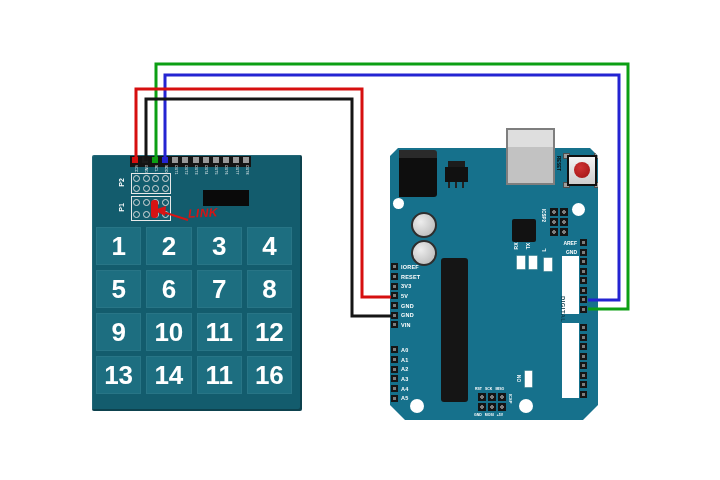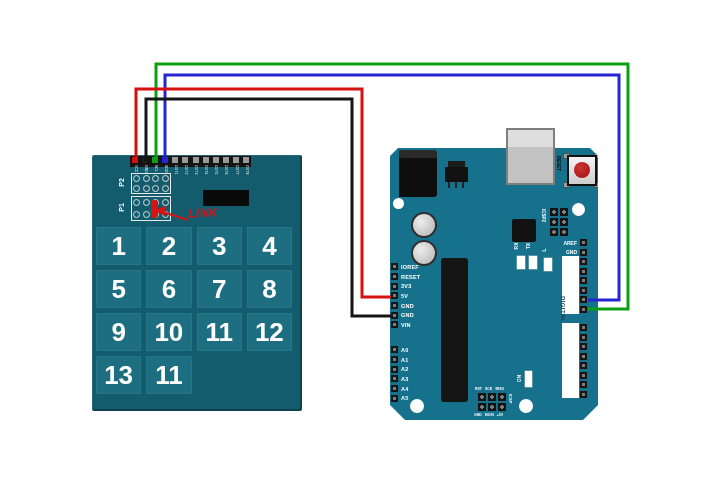--- a/index.html
+++ b/index.html
@@ -189,23 +189,25 @@
         <div class="kp-key">9</div>
 
         <div class="kp-key">10</div>
 
         <div class="kp-key">11</div>
 
         <div class="kp-key">12</div>
 
         <div class="kp-key">13</div>
 
+        <div class="kp-key">14</div>
 
         <div class="kp-key">11</div>
 
+        <div class="kp-key">16</div>
       </div>
   </div>
 
   <div class="link-text">LINK</div>
 
   <div id="arduino">
     <div class="jack"></div>
     <div class="vreg-tab"></div>
     <div class="vreg"></div>
     <i class="vleg" style="left:58px"></i>

